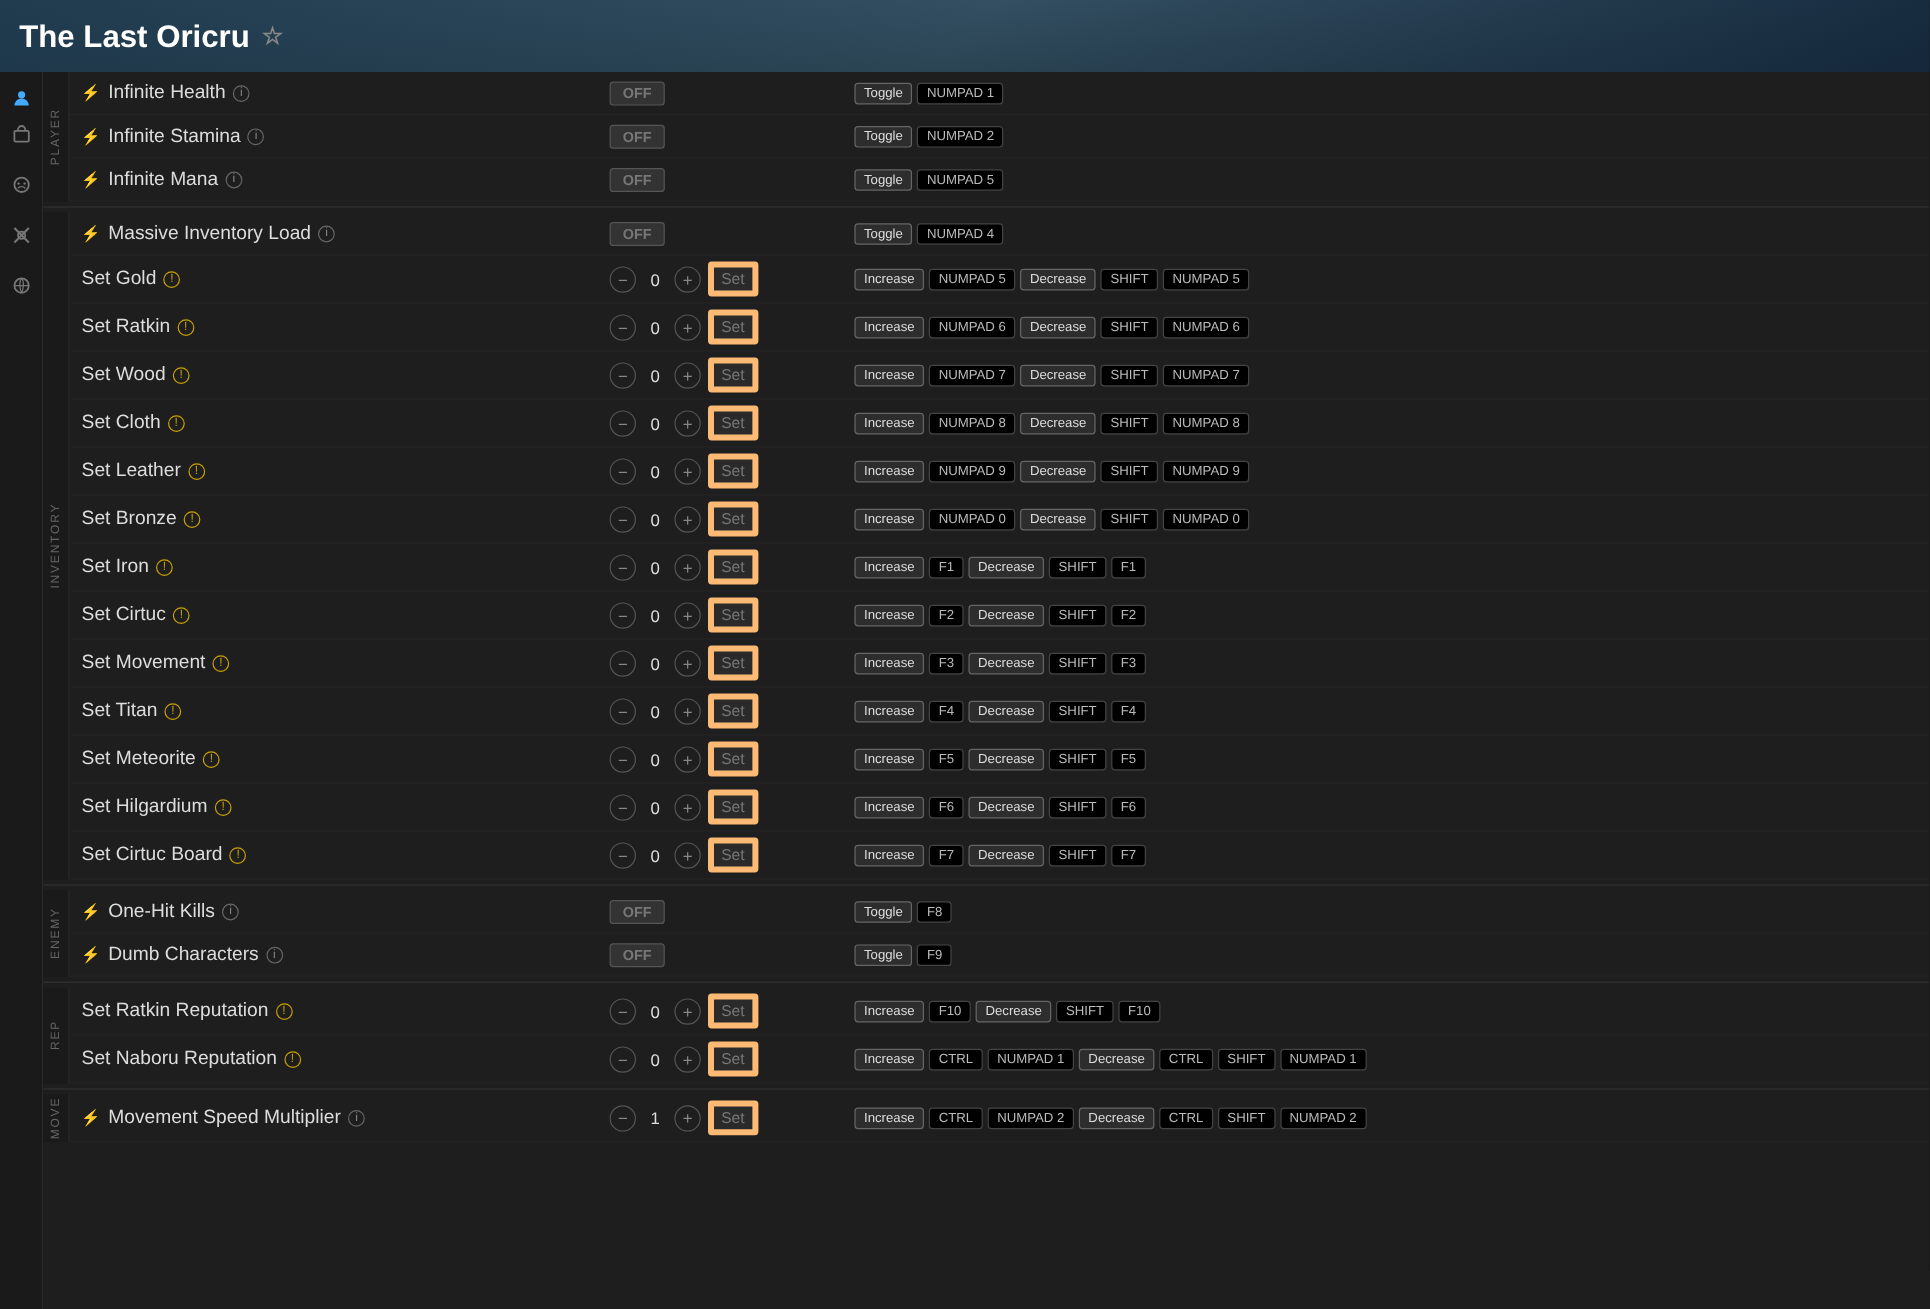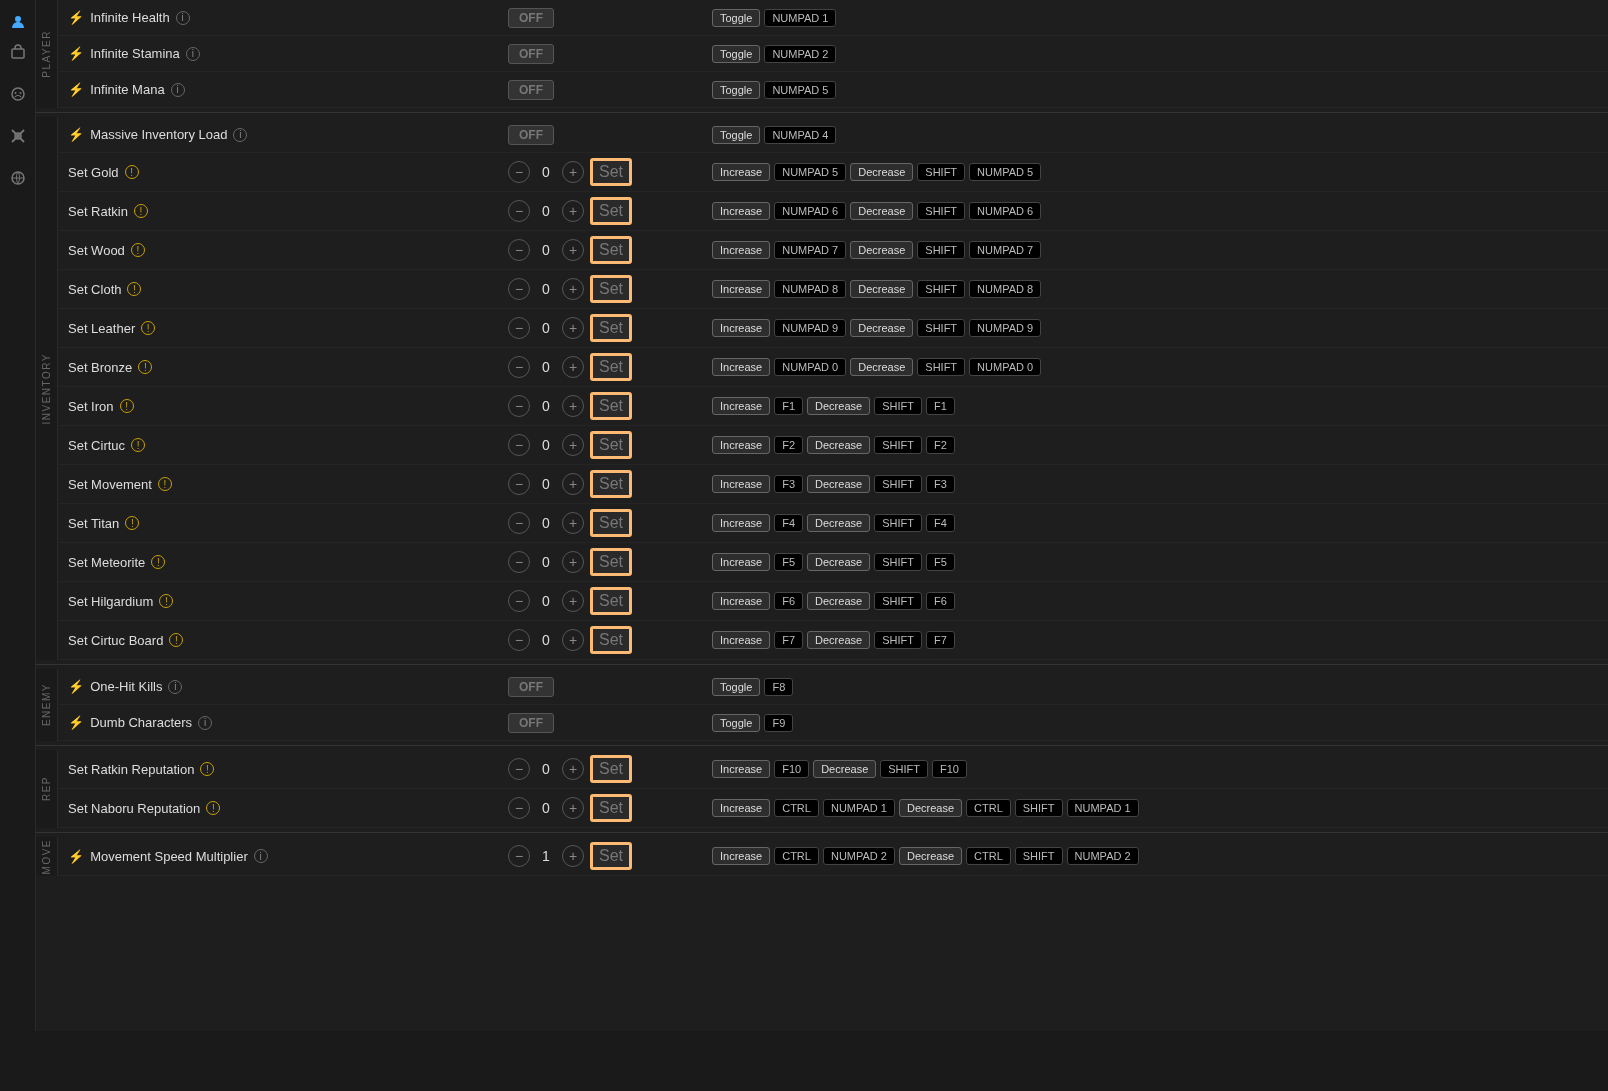--- a/index.html
+++ b/index.html
@@ -64,21 +64,21 @@
       gap: 6px;
       flex: 0 0 440px;
     }
     .lightning-icon {
       color: #888;
       font-size: 13px;
     }
     .cheat-name {
       color: #ddd;
       font-weight: 500;
-      font-size: 13px;
+      font-size: 16px;
     }
     .info-icon {
       width: 14px;
       height: 14px;
       border-radius: 50%;
       border: 1px solid #666;
       display: inline-flex;
       align-items: center;
       justify-content: center;
       font-size: 10px;
@@ -135,24 +135,24 @@
       line-height: 1;
     }
     .value-display {
       color: #ddd;
       font-size: 14px;
       min-width: 20px;
       text-align: center;
     }
     .set-badge {
       background: #2a2a2a;
-      border: 3px solid #fdba74;
+      border: 5px solid #fdba74;
       border-radius: 3px;
       padding: 2px 6px;
-      font-size: 16px;
+      font-size: 13px;
       color: #777;
       cursor: pointer;
     }
 
     .row-right {
       display: flex;
       align-items: center;
       gap: 4px;
       flex: 1;
       flex-wrap: nowrap;
@@ -244,20 +244,27 @@
     
     .main::-webkit-scrollbar { width: 6px; }
     .main::-webkit-scrollbar-track { background: #1a1a1a; }
     .main::-webkit-scrollbar-thumb { background: #444; border-radius: 3px; }
   </style>
 </head>
 <body>
 
 <div>
 
+  <div class="header">
+    <div class="header-bg"></div>
+    <div class="header-title">
+      <span>The Last Oricru</span>
+      <span class="star-icon">☆</span>
+    </div>
+  </div>
 
   <div class="full-layout">
 
     <div class="left-icons">
       <div class="left-icon-btn active" title="Player">
         <svg width="16" height="16" viewBox="0 0 16 16" fill="currentColor">
           <circle cx="8" cy="5" r="3"></circle>
           <path d="M2 14c0-3.3 2.7-6 6-6s6 2.7 6 6"></path>
         </svg>
       </div>

